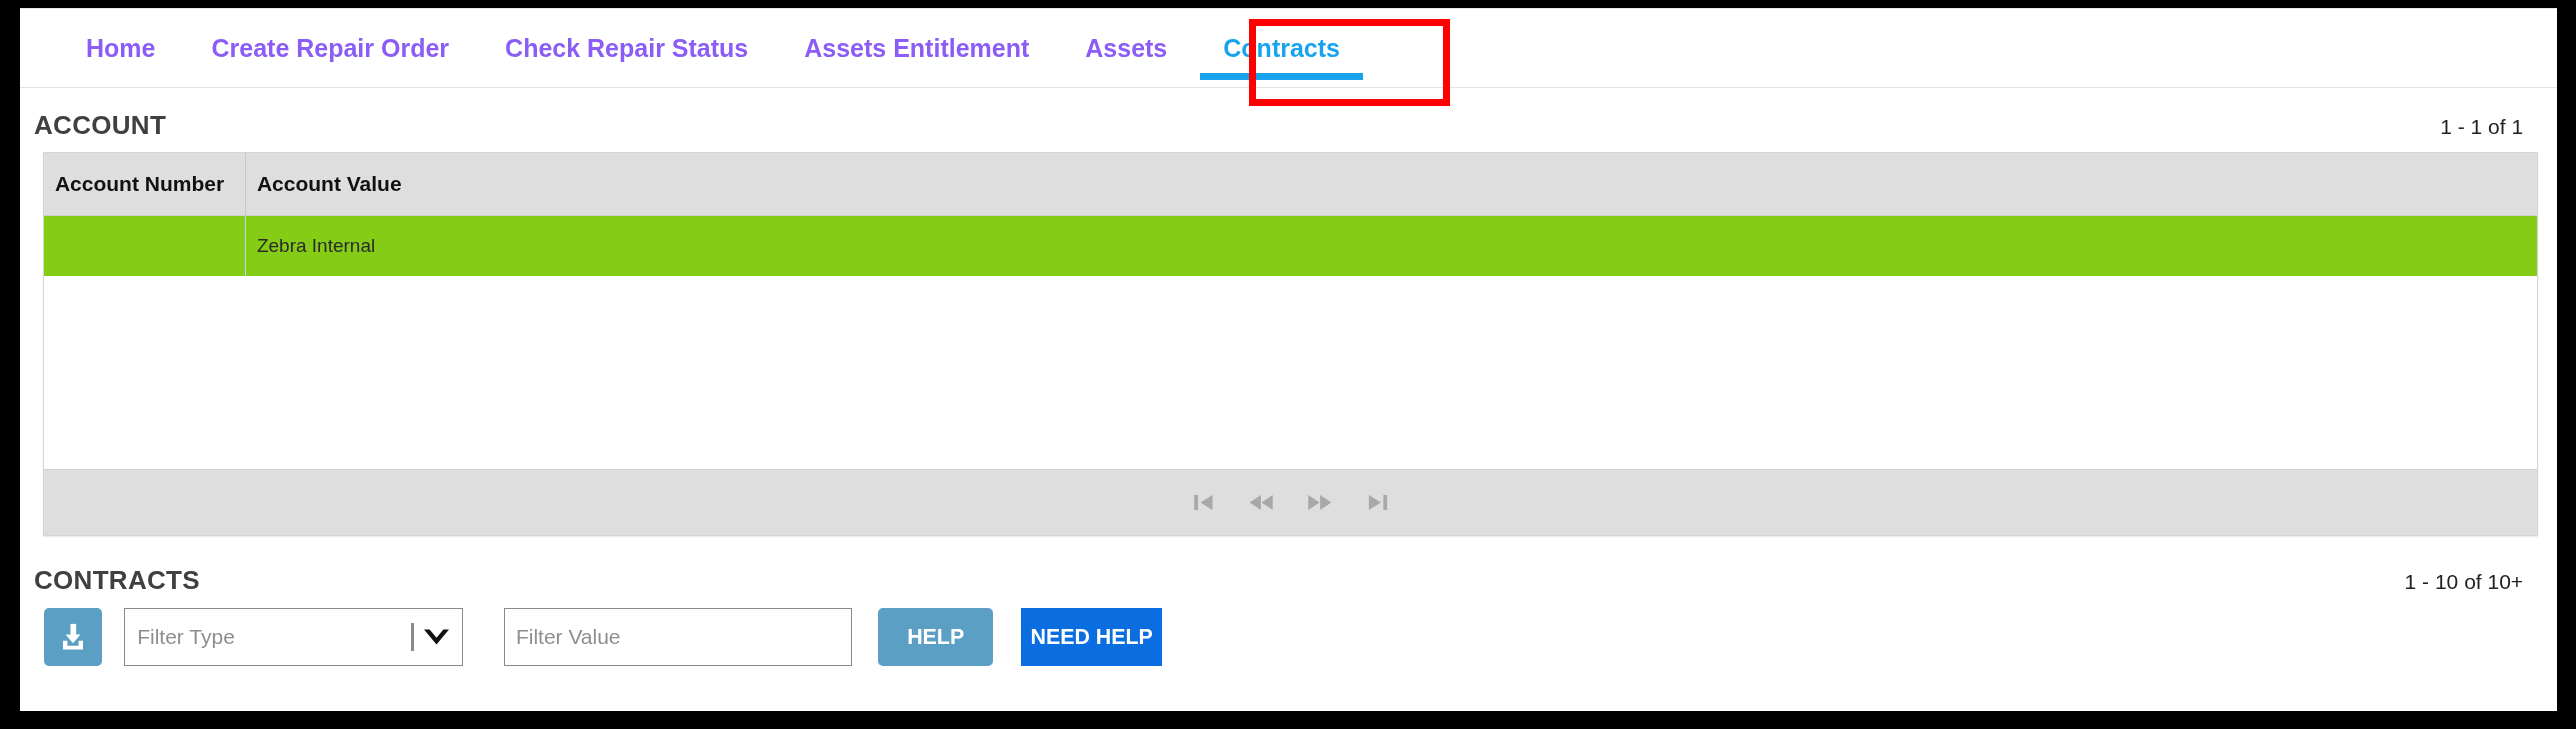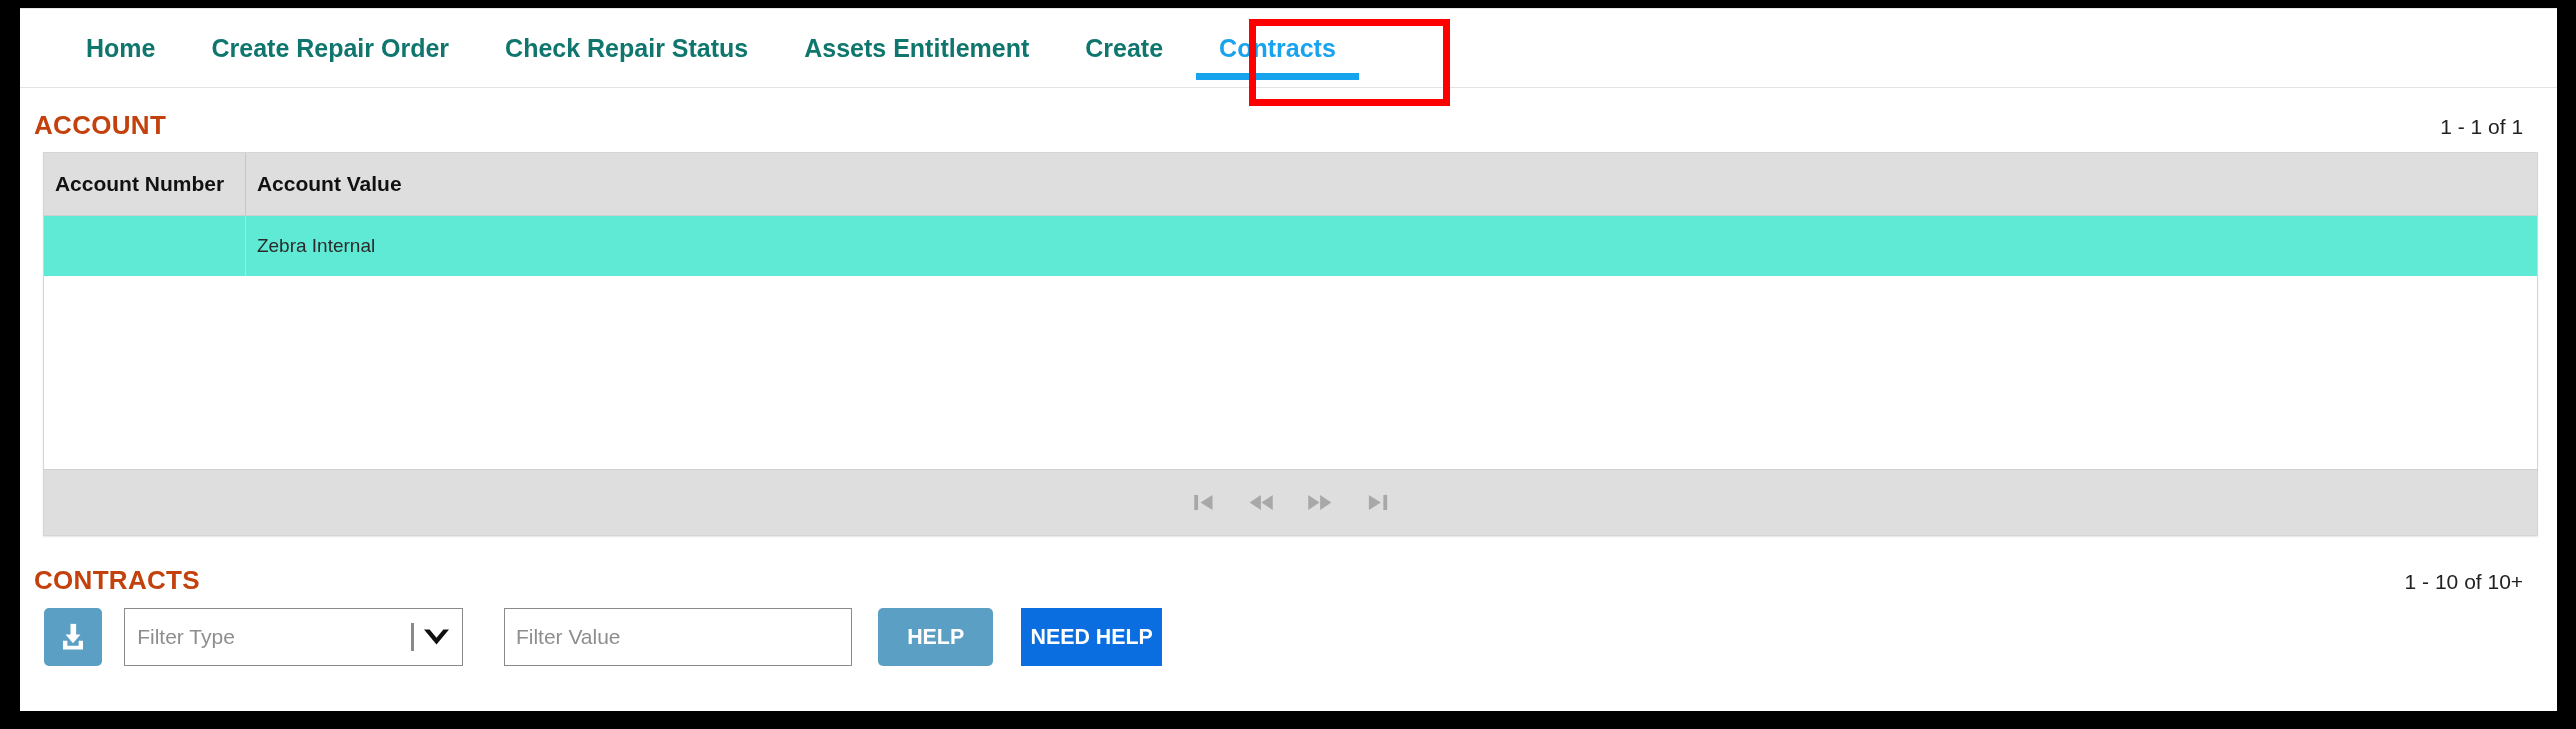--- a/index.html
+++ b/index.html
@@ -49,21 +49,21 @@
   }
   .tab {
     position: relative;
     height: 100%;
     display: flex;
     align-items: center;
     justify-content: center;
     padding: 0 28px;
     font-size: 25px;
     font-weight: bold;
-    color: #0f766e;
+    color: #8b5cf6;
     white-space: nowrap;
     cursor: pointer;
     box-sizing: border-box;
   }
   .tab.active {
     color: #18a3ef;
   }
   .tab.active .tab-underline {
     position: absolute;
     left: 5px;
@@ -91,21 +91,21 @@
   .section-head {
     display: flex;
     align-items: baseline;
     justify-content: space-between;
     padding: 21.4px 17.6px 11.3px 14px;
   }
   .section-title {
     font-size: 26px;
     font-weight: bold;
     letter-spacing: 0.3px;
-    color: #c2410c;
+    color: #404040;
   }
   .section-count {
     font-size: 21px;
     color: #222222;
     padding-right: 16.3px;
   }
 
   
   #account-grid {
     margin: 0 19px 0 22.6px;
@@ -129,21 +129,21 @@
     padding: 0 11.3px;
     box-sizing: border-box;
     border-right: 1.3px solid #c6c6c6;
     text-align: right;
   }
   .grid-head-cell:last-child { border-right: none; }
 
   .grid-row {
     display: flex;
     height: 60px;
-    background: #5eead4;
+    background: #84cc16;
   }
   .grid-cell {
     display: flex;
     align-items: center;
     font-size: 19px;
     color: #2b2b2b;
     padding: 0 11.3px;
     box-sizing: border-box;
     border-right: 1.3px solid #b9dbf7;
   }
@@ -295,21 +295,21 @@
         </div>
         <div class="tab">
           <span>Check Repair Status</span>
 
         </div>
         <div class="tab">
           <span>Assets Entitlement</span>
 
         </div>
         <div class="tab">
-          <span>Create</span>
+          <span>Assets</span>
 
         </div>
         <div class="tab active">
           <span>Contracts</span>
           <span class="tab-underline" style="display: block;"></span>
         </div>
       </div>
     </div>
     <div id="red-highlight"></div>
 

